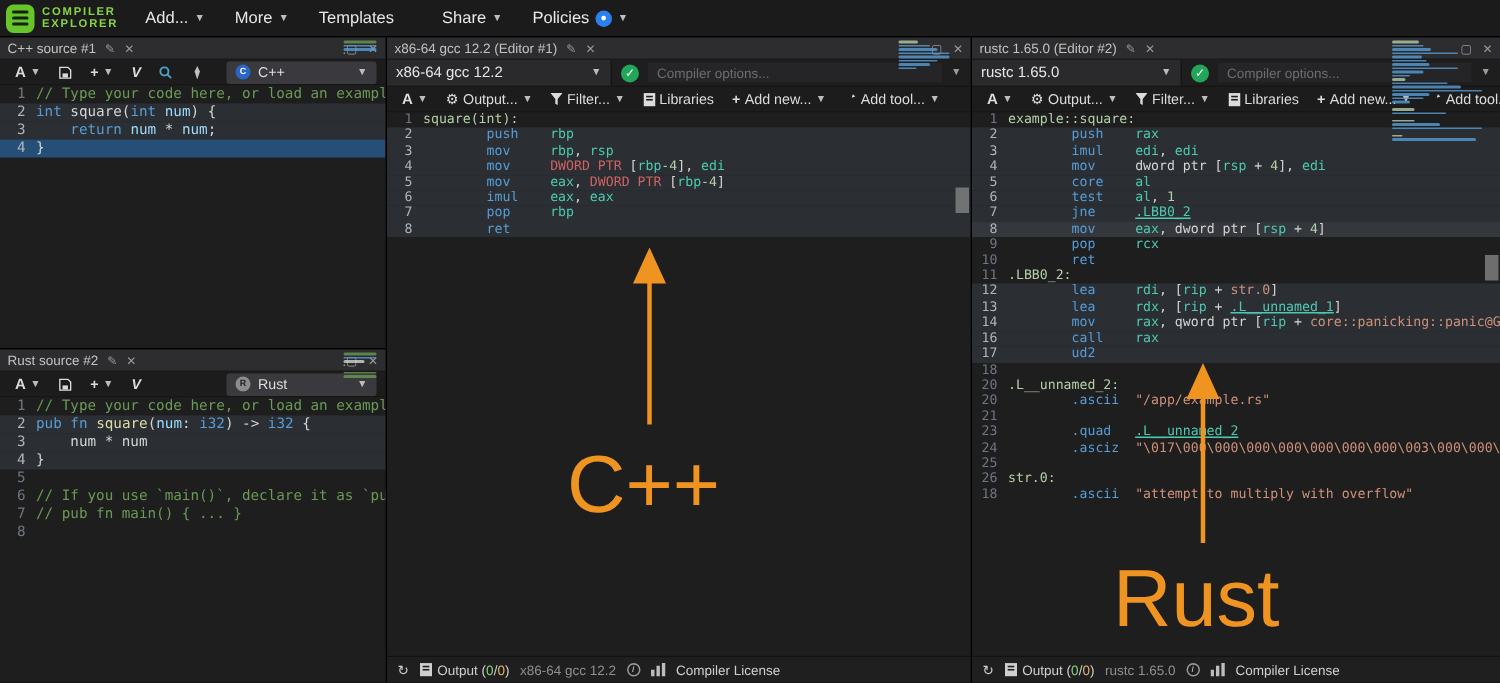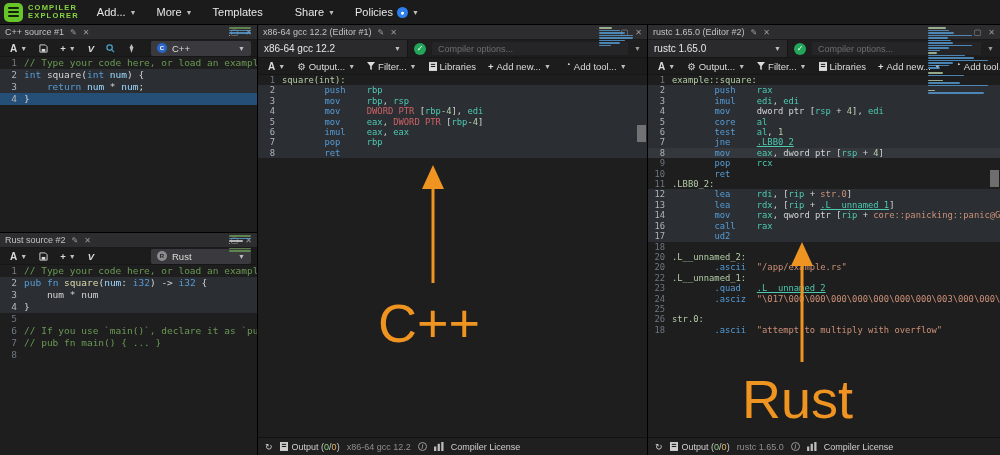--- a/index.html
+++ b/index.html
@@ -433,21 +433,21 @@
           <div class="code-line"><span class="gutter">10</span><span><span style="color: rgb(212, 212, 212);">        </span><span style="color: rgb(86, 156, 214);">ret</span></span></div>
           <div class="code-line"><span class="gutter">11</span><span><span style="color: rgb(181, 206, 168);">.LBB0_2:</span></span></div>
           <div class="code-line block"><span class="gutter">12</span><span><span style="color: rgb(212, 212, 212);">        </span><span style="color: rgb(86, 156, 214);">lea</span><span style="color: rgb(212, 212, 212);">     </span><span style="color: rgb(78, 201, 176);">rdi</span><span style="color: rgb(212, 212, 212);">, [</span><span style="color: rgb(78, 201, 176);">rip</span><span style="color: rgb(212, 212, 212);"> + </span><span style="color: rgb(206, 145, 120);">str.0</span><span style="color: rgb(212, 212, 212);">]</span></span></div>
           <div class="code-line block"><span class="gutter">13</span><span><span style="color: rgb(212, 212, 212);">        </span><span style="color: rgb(86, 156, 214);">lea</span><span style="color: rgb(212, 212, 212);">     </span><span style="color: rgb(78, 201, 176);">rdx</span><span style="color: rgb(212, 212, 212);">, [</span><span style="color: rgb(78, 201, 176);">rip</span><span style="color: rgb(212, 212, 212);"> + </span><span style="color: rgb(78, 201, 176); text-decoration: underline;">.L__unnamed_1</span><span style="color: rgb(212, 212, 212);">]</span></span></div>
           <div class="code-line block"><span class="gutter">14</span><span><span style="color: rgb(212, 212, 212);">        </span><span style="color: rgb(86, 156, 214);">mov</span><span style="color: rgb(212, 212, 212);">     </span><span style="color: rgb(78, 201, 176);">rax</span><span style="color: rgb(212, 212, 212);">, </span><span style="color: rgb(212, 212, 212);">qword ptr </span><span style="color: rgb(212, 212, 212);">[</span><span style="color: rgb(78, 201, 176);">rip</span><span style="color: rgb(212, 212, 212);"> + </span><span style="color: rgb(206, 145, 120);">core::panicking::panic@GOTPCREL</span></span></div>
           <div class="code-line block"><span class="gutter">16</span><span><span style="color: rgb(212, 212, 212);">        </span><span style="color: rgb(86, 156, 214);">call</span><span style="color: rgb(212, 212, 212);">    </span><span style="color: rgb(78, 201, 176);">rax</span></span></div>
           <div class="code-line block"><span class="gutter">17</span><span><span style="color: rgb(212, 212, 212);">        </span><span style="color: rgb(86, 156, 214);">ud2</span></span></div>
           <div class="code-line"><span class="gutter">18</span><span></span></div>
           <div class="code-line"><span class="gutter">20</span><span><span style="color: rgb(181, 206, 168);">.L__unnamed_2:</span></span></div>
           <div class="code-line"><span class="gutter">20</span><span><span style="color: rgb(212, 212, 212);">        </span><span style="color: rgb(86, 156, 214);">.ascii</span><span style="color: rgb(212, 212, 212);">  </span><span style="color: rgb(206, 145, 120);">"/app/example.rs"</span></span></div>
-          <div class="code-line"><span class="gutter">22</span><span><span style="color: rgb(181, 206, 168);">.L__unnamed_1:</span></span></div>
+          <div class="code-line"><span class="gutter">21</span><span></span></div>
           <div class="code-line"><span class="gutter">23</span><span><span style="color: rgb(212, 212, 212);">        </span><span style="color: rgb(86, 156, 214);">.quad</span><span style="color: rgb(212, 212, 212);">   </span><span style="color: rgb(78, 201, 176); text-decoration: underline;">.L__unnamed_2</span></span></div>
           <div class="code-line"><span class="gutter">24</span><span><span style="color: rgb(212, 212, 212);">        </span><span style="color: rgb(86, 156, 214);">.asciz</span><span style="color: rgb(212, 212, 212);">  </span><span style="color: rgb(206, 145, 120);">"\017\000\000\000\000\000\000\000\003\000\000\000\000\000"</span></span></div>
           <div class="code-line"><span class="gutter">25</span><span></span></div>
           <div class="code-line"><span class="gutter">26</span><span><span style="color: rgb(181, 206, 168);">str.0:</span></span></div>
           <div class="code-line"><span class="gutter">18</span><span><span style="color: rgb(212, 212, 212);">        </span><span style="color: rgb(86, 156, 214);">.ascii</span><span style="color: rgb(212, 212, 212);">  </span><span style="color: rgb(206, 145, 120);">"attempt to multiply with overflow"</span></span></div>
         </div>
       <div class="minimap" id="mm-rustc" style="right:12px; width:60px;">
           <i style="width: 17.6px; background: rgb(181, 206, 168); opacity: 0.8;"></i>
           <i style="width: 20.9px; background: rgb(86, 156, 214); opacity: 0.8;"></i>
           <i style="width: 26.4px; background: rgb(86, 156, 214); opacity: 0.8;"></i>

